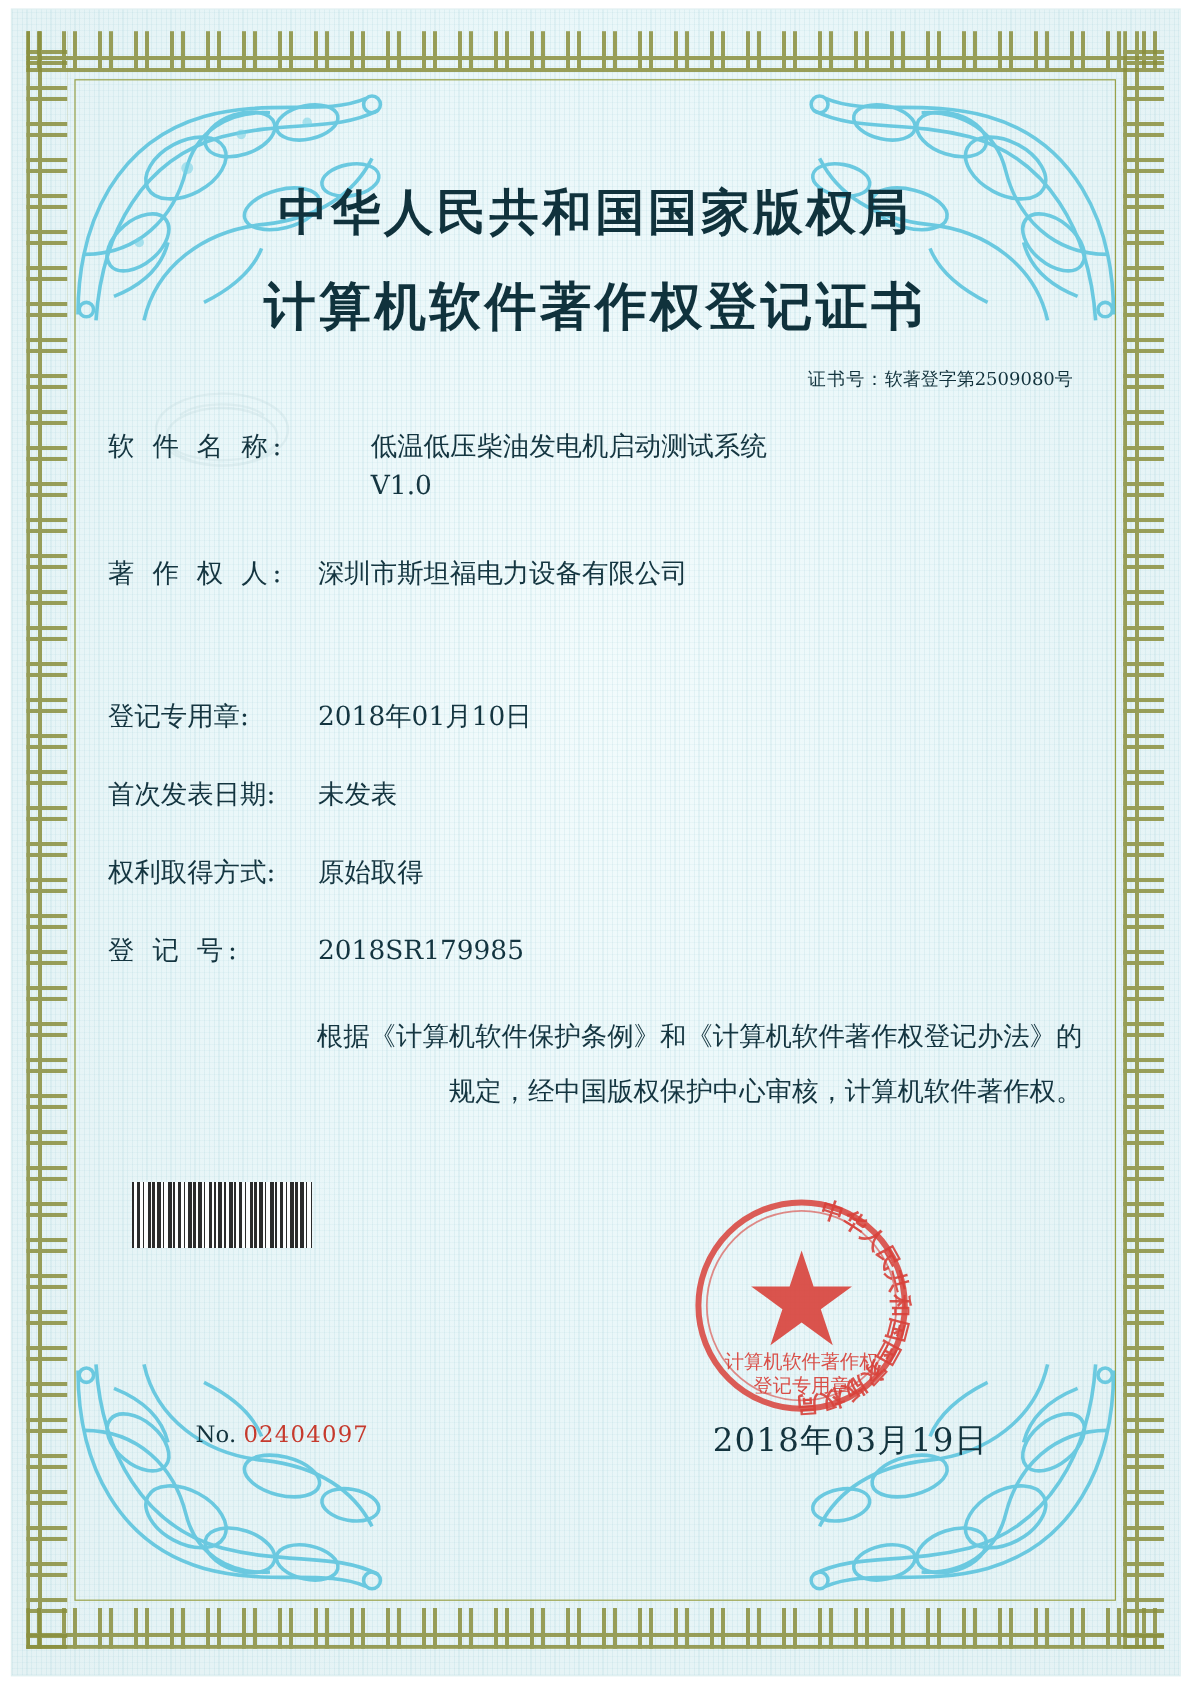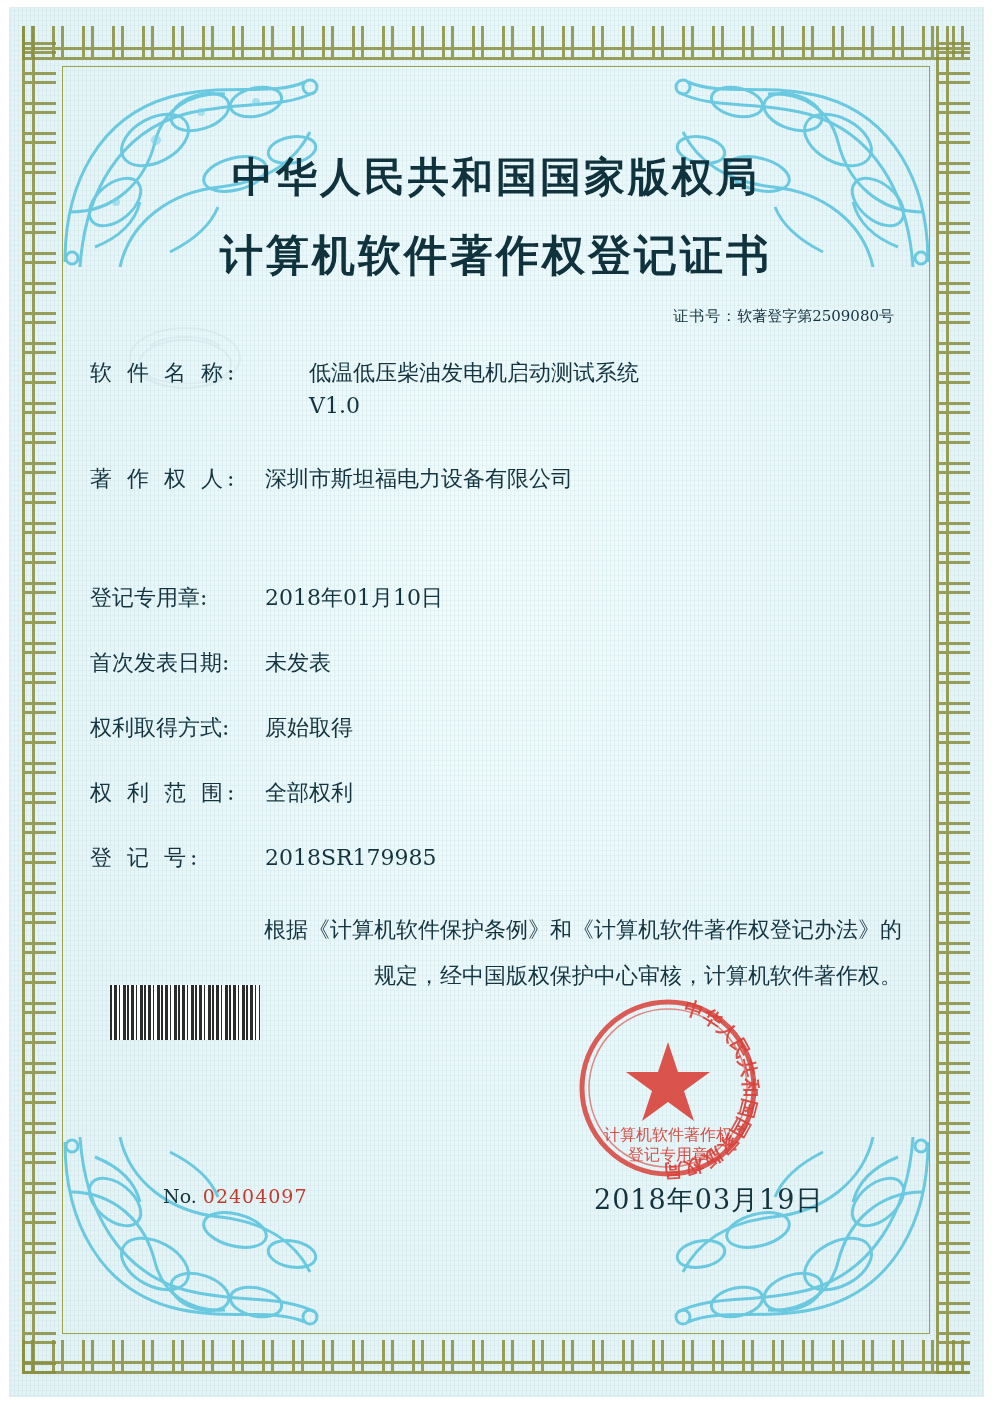--- a/index.html
+++ b/index.html
@@ -362,24 +362,20 @@
     <div class="field" style="margin-top:32px;">
       <div class="label">首次发表日期:</div>
       <div class="value">未发表</div>
     </div>
 
     <div class="field" style="margin-top:32px;">
       <div class="label">权利取得方式:</div>
       <div class="value">原始取得</div>
     </div>
 
-    <div class="field" style="margin-top:32px;">
-      <div class="label sp2">权 利 范 围:</div>
-      <div class="value">全部权利</div>
-    </div>
 
     <div class="field" style="margin-top:32px;">
       <div class="label sp2">登  记  号:</div>
       <div class="value">2018SR179985</div>
     </div>
 
     <div class="para">根据《计算机软件保护条例》和《计算机软件著作权登记办法》的</div>
     <div class="para" style="margin-top:2px;text-indent:0;">规定，经中国版权保护中心审核，计算机软件著作权。</div>
   </div>
 

